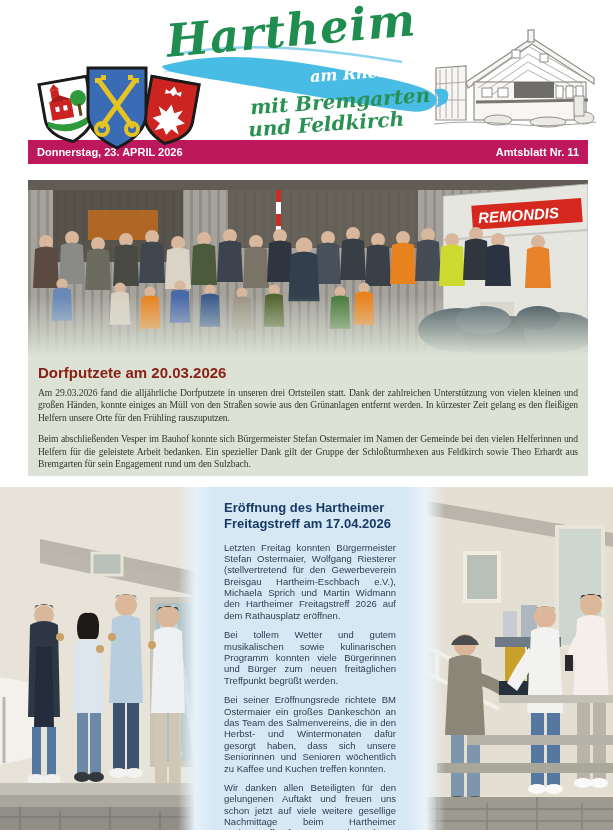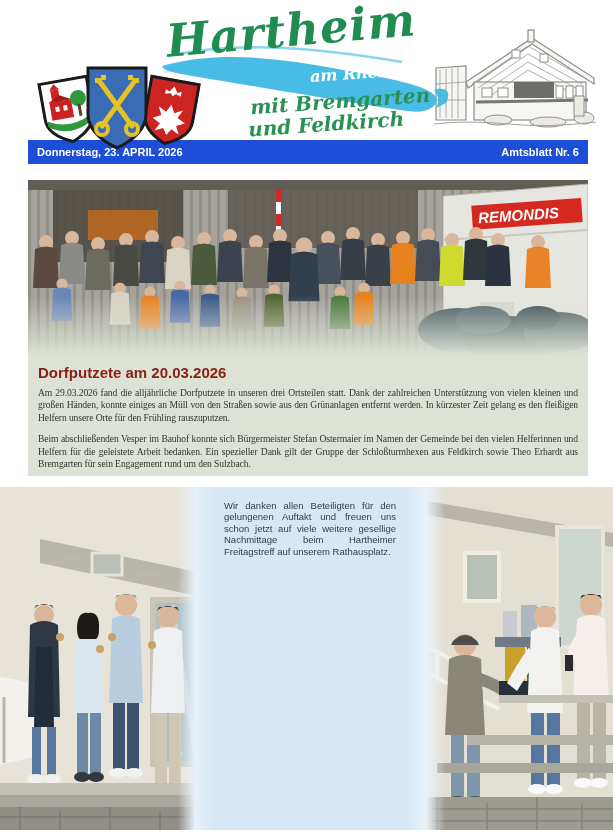--- a/index.html
+++ b/index.html
@@ -151,23 +151,23 @@
       <g stroke="#8f8e8a" stroke-width="1" fill="#eceae4">
         <ellipse cx="70" cy="94" rx="14" ry="5"></ellipse>
         <ellipse cx="120" cy="96" rx="18" ry="5"></ellipse>
         <ellipse cx="156" cy="92" rx="10" ry="6"></ellipse>
         <rect x="146" y="70" width="10" height="20"></rect>
       </g>
       <path d="M6,98 Q40,94 80,98 T168,96" stroke="#a3a29c" stroke-width="1" fill="none"></path>
     </svg>
   </header>
 
-  <div class="datebar" style="background:#1d4ed8">
+  <div class="datebar" style="background:#be185d">
     <span>Donnerstag, 23. APRIL 2026</span>
-    <span>Amtsblatt Nr. 6</span>
+    <span>Amtsblatt Nr. 11</span>
   </div>
 
   <section class="article1">
     <div class="photo1">
       <svg width="560" height="176" viewBox="0 0 560 176">
         <defs>
           <g id="pf">
             <circle cx="0" cy="0" r="7" fill="#d9b79c"></circle>
             <path d="M-11,7 Q0,2 11,7 L13,46 L-13,46 Z" fill="currentColor"></path>
           </g>
@@ -236,20 +236,24 @@
     <div class="article1-text">
       <h2 class="article1-title" style="color:#8B2015">Dorfputzete am 20.03.2026</h2>
       <p>Am 29.03.2026 fand die alljährliche Dorfputzete in unseren drei Ortsteilen statt. Dank der zahlreichen Unterstützung von vielen kleinen und großen Händen, konnte einiges an Müll von den Straßen sowie aus den Grünanlagen entfernt werden. In kürzester Zeit gelang es den fleißigen Helfern unsere Orte für den Frühling rauszuputzen.</p>
       <p>Beim abschließenden Vesper im Bauhof konnte sich Bürgermeister Stefan Ostermaier im Namen der Gemeinde bei den vielen Helferinnen und Helfern für die geleistete Arbeit bedanken. Ein spezieller Dank gilt der Gruppe der Schloßturmhexen aus Feldkirch sowie Theo Erhardt aus Bremgarten für sein Engagement rund um den Sulzbach.</p>
     </div>
   </section>
 
   <section class="article2">
 
     <div class="bluebox">
+      <h2 class="bluebox-title" style="color:#173A66">Eröffnung des Hartheimer Freitagstreff am 17.04.2026</h2>
+      <p>Letzten Freitag konnten Bürgermeister Stefan Ostermaier, Wolfgang Riesterer (stellvertretend für den Gewerbeverein Breisgau Hartheim-Eschbach e.V.), Michaela Sprich und Martin Widmann den Hartheimer Freitagstreff 2026 auf dem Rathausplatz eröffnen.</p>
+      <p>Bei tollem Wetter und gutem musikalischen sowie kulinarischen Programm konnten viele Bürgerinnen und Bürger zum neuen freitäglichen Treffpunkt begrüßt werden.</p>
+      <p>Bei seiner Eröffnungsrede richtete BM Ostermaier ein großes Dankeschön an das Team des Salmenvereins, die in den Herbst- und Wintermonaten dafür gesorgt haben, dass sich unsere Seniorinnen und Senioren wöchentlich zu Kaffee und Kuchen treffen konnten.</p>
       <p>Wir danken allen Beteiligten für den gelungenen Auftakt und freuen uns schon jetzt auf viele weitere gesellige Nachmittage beim Hartheimer Freitagstreff auf unserem Rathausplatz.</p>
     </div>
 
     <div class="photo2l">
       <svg width="212" height="343" viewBox="0 0 212 343">
         <rect x="0" y="0" width="212" height="343" fill="#e7e3d8"></rect>
         <polygon points="40,52 212,88 212,100 40,64" fill="#b9b5ab"></polygon>
         <polygon points="40,64 212,100 212,112 40,76" fill="#8f8c82" opacity="0.5"></polygon>
         <rect x="150" y="110" width="58" height="170" fill="#c8c4b8"></rect>
         <rect x="156" y="116" width="46" height="158" fill="#aebfc2"></rect>

